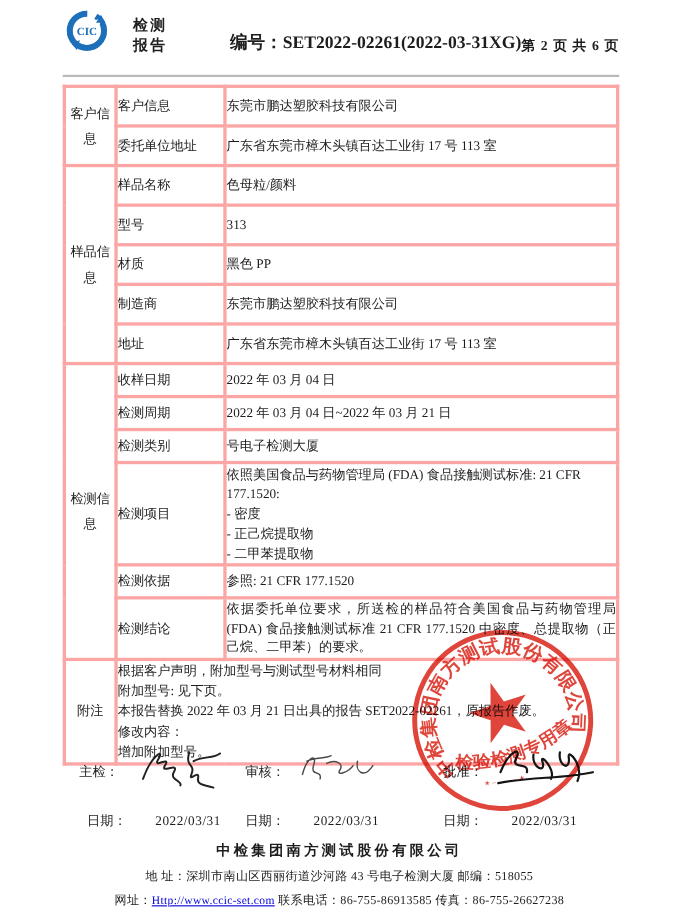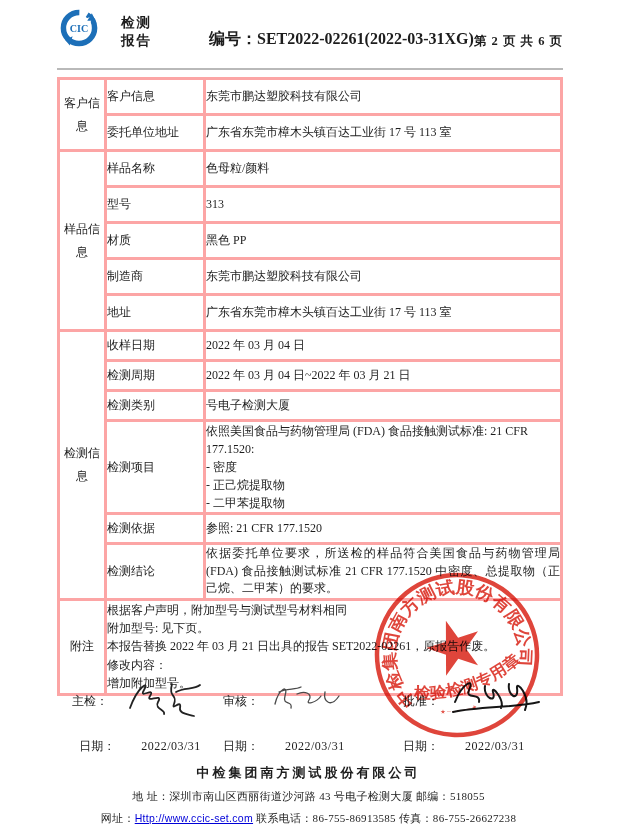--- a/index.html
+++ b/index.html
@@ -37,21 +37,21 @@
   .sig-date{display:flex;align-items:center;margin-top:20px;}
   .sig-date .dv{margin-left:26px;letter-spacing:.5px;}
   .sig-svg{margin-left:8px;}
   
   .stamp{position:absolute;left:371px;top:569px;width:172px;height:172px;
          transform:rotate(-18deg);mix-blend-mode:multiply;opacity:.93;pointer-events:none;z-index:5;}
   
   .footer{position:absolute;left:0;top:764px;width:617px;text-align:center;}
   .f-company{font-size:13px;font-weight:bold;letter-spacing:3px;}
   .f-line{font-size:11px;margin-top:7px;letter-spacing:.3px;}
-  .f-link{color:#0000d8;text-decoration:underline;font-family:Liberation Sans, sans-serif;font-size:10.5px;}
+  .f-link{color:#0000d8;text-decoration:underline;font-family:Liberation Serif, serif;font-size:10.5px;}
 </style>
 </head>
 <body>
 
 <div class="page">
 
   <div class="hdr">
     <svg class="logo" viewBox="0 0 48 48">
       <circle cx="24" cy="24" r="17" fill="none" stroke="#1c6fb8" stroke-width="6" stroke-dasharray="80 9"></circle>
       <polygon points="9,37 17,33 14,43" fill="#1c6fb8"></polygon>

